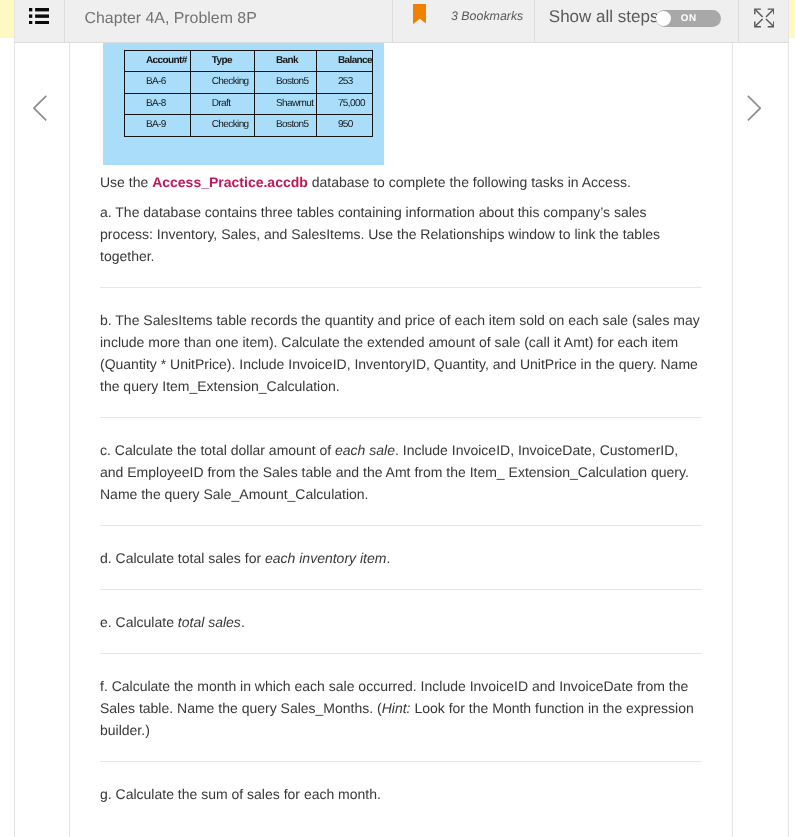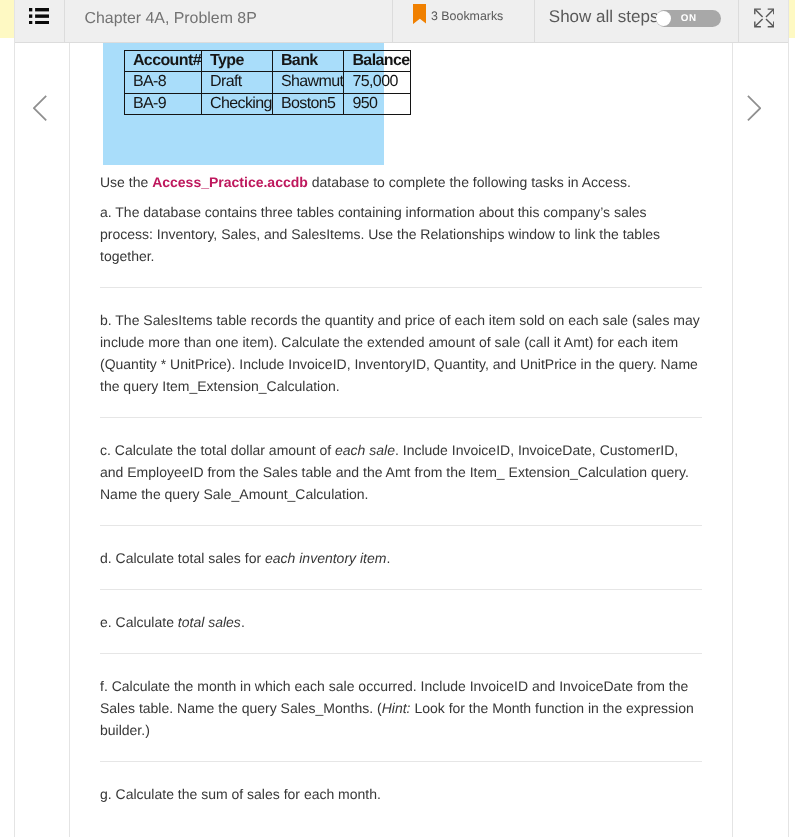--- a/index.html
+++ b/index.html
@@ -11,37 +11,37 @@
   
   .hdr{position:absolute;left:0;top:0;width:795px;height:38px;background:#fef9c3;padding-left:8px;}
   .hdr-bg{position:absolute;left:15px;top:0;width:773px;height:43px;background:#efefef;
        border-bottom:1px solid #dcdcdc;box-sizing:border-box;}
   .hdr-sep{position:absolute;top:0;width:1px;height:42px;background:#dcdcdc;}
   .hdr-edge{position:absolute;top:0;width:1px;height:43px;background:#e4e4e4;}
   .menu-btn{position:absolute;left:14px;top:0;width:50px;height:42px;}
   .list-icon{position:absolute;left:15px;top:7.6px;width:20.6px;height:16.4px;}
   .hdr-title{position:absolute;left:84.5px;top:8.6px;font-size:15.9px;line-height:19px;color:#727272;}
   .bm{position:absolute;left:412.7px;top:4.1px;width:13.7px;height:20.1px;}
-  .bm-label{position:absolute;left:431px;top:9.3px;font-size:12.4px;line-height:15px;color:#595959;}
+  .bm-label{position:absolute;left:451px;top:9.3px;font-size:12.4px;line-height:15px;color:#595959;font-style:italic;}
   .sas-label{position:absolute;left:548.8px;top:8.2px;font-size:17px;line-height:18px;color:#595959;}
   .toggle{position:absolute;left:655.8px;top:9.8px;width:65.4px;height:16.8px;border-radius:8.4px;background:#a8a8a8;}
   .toggle-knob{position:absolute;left:0.6px;top:0.9px;width:15px;height:15px;border-radius:50%;background:#fff;}
   .toggle-txt{position:absolute;left:25px;top:2.8px;font-size:9.8px;line-height:11.5px;font-weight:bold;color:#fff;letter-spacing:0.6px;}
   .expand{position:absolute;left:753.8px;top:8.3px;width:20.6px;height:19.8px;}
 
   
   .content{position:absolute;left:0;top:43px;width:795px;height:794px;background:#fff;}
   .vsep{position:absolute;top:0;width:1px;height:794px;background:#e4e4e4;}
   .chev{position:absolute;width:14px;height:26.4px;}
 
   .doc{position:absolute;left:100px;top:0;width:602px;}
   .figure{position:absolute;left:103px;top:0px;width:281px;height:121.6px;background:#a9ddfa;}
   table.acct{border-collapse:collapse;position:absolute;left:20.9px;top:7px;table-layout:fixed;}
-  table.acct td,table.acct th{border:1.5px solid #141414;font-size:16px;letter-spacing:-0.6px;color:#161616;
-     padding:0 0 0 8px;text-align:left;font-weight:normal;line-height:20.4px;height:20.4px;
+  table.acct td,table.acct th{border:1.5px solid #141414;font-size:10px;letter-spacing:-0.6px;color:#161616;
+     padding:0 0 0 21px;text-align:left;font-weight:normal;line-height:20.4px;height:20.4px;
      overflow:hidden;white-space:nowrap;}
   table.acct th{font-weight:bold;}
   table.acct col.c0{width:65.8px}
   table.acct col.c1{width:64.3px}
   table.acct col.c2{width:61.9px}
   table.acct col.c3{width:56px}
 
   .para{position:absolute;left:0;width:602px;font-size:14px;line-height:22px;color:#373737;}
   .para b{font-weight:bold;color:#be185d;}
   .para i{font-style:italic;}
@@ -123,20 +123,26 @@
         <thead>
             <tr>
           <th>Account#</th>
           <th>Type</th>
           <th>Bank</th>
           <th>Balance</th>
         </tr>
           </thead>
         <tbody>
         <tr>
+          <td>BA-6</td>
+          <td>Checking</td>
+          <td>Boston5</td>
+          <td>253</td>
+        </tr>
+        <tr>
           <td>BA-8</td>
           <td>Draft</td>
           <td>Shawmut</td>
           <td>75,000</td>
         </tr>
         <tr>
           <td>BA-9</td>
           <td>Checking</td>
           <td>Boston5</td>
           <td>950</td>

